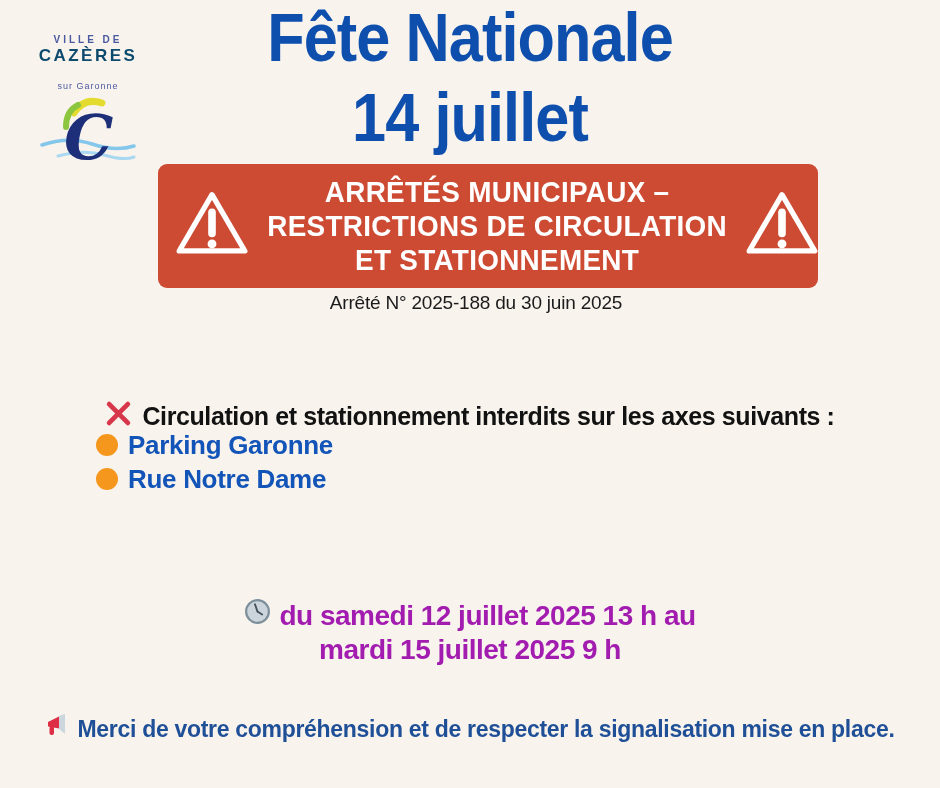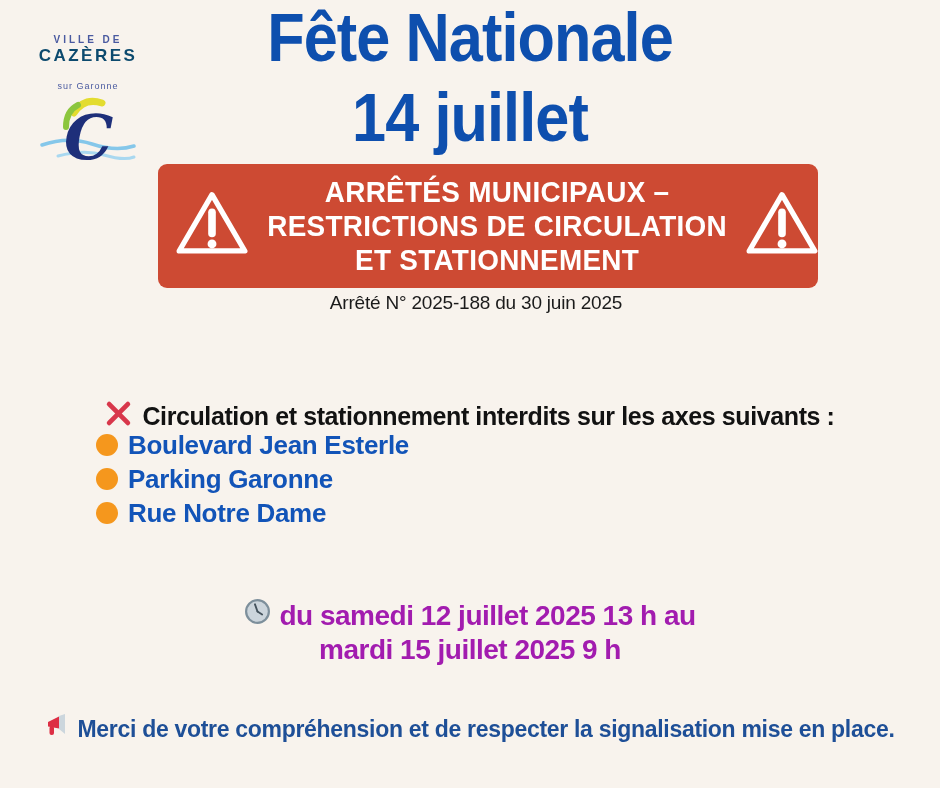--- a/index.html
+++ b/index.html
@@ -114,24 +114,20 @@
         <line x1="4" y1="4" x2="22" y2="22" stroke="#d8374b" stroke-width="4.6" stroke-linecap="round"></line>
         <line x1="22" y1="4" x2="4" y2="22" stroke="#d8374b" stroke-width="4.6" stroke-linecap="round"></line>
       </svg>
     </span>
     <span>Circulation et stationnement interdits sur les axes suivants :</span>
   </div>
 
   <ul class="street-list">
     <li class="street-item">
       <span class="dot"></span>
-      <span>Boulevard Jean Esterle</span>
-    </li>
-    <li class="street-item">
-      <span class="dot"></span>
       <span>Parking Garonne</span>
     </li>
     <li class="street-item">
       <span class="dot"></span>
       <span>Rue Notre Dame</span>
     </li>
   </ul>
 
   <div class="period">
     <div class="period-line1">

